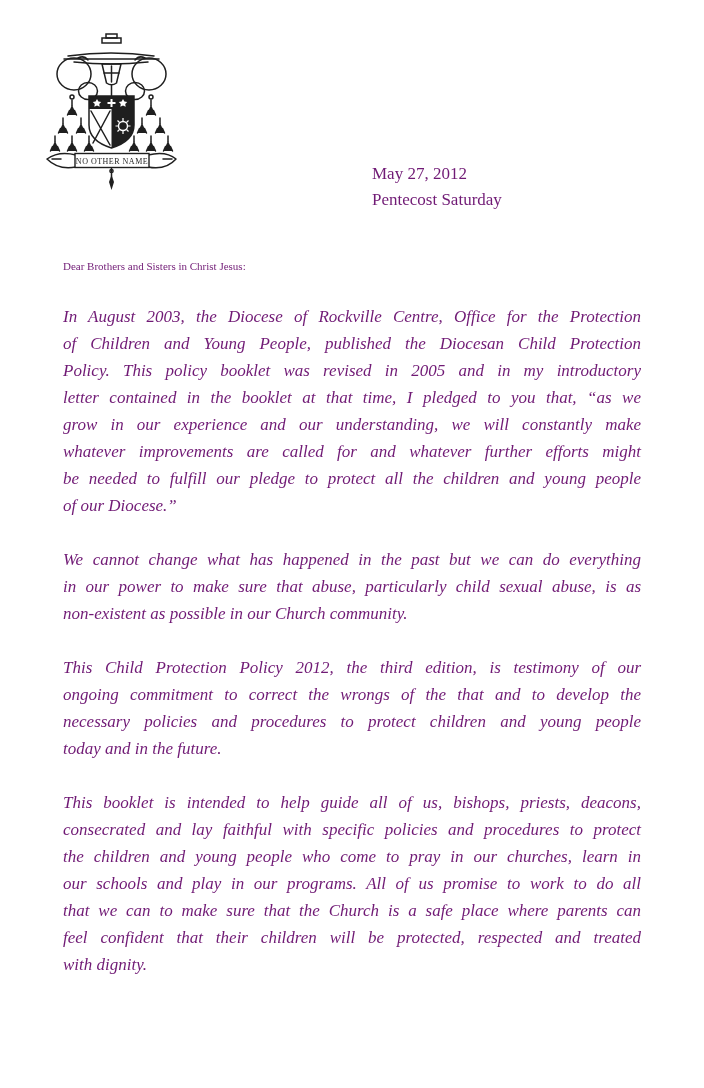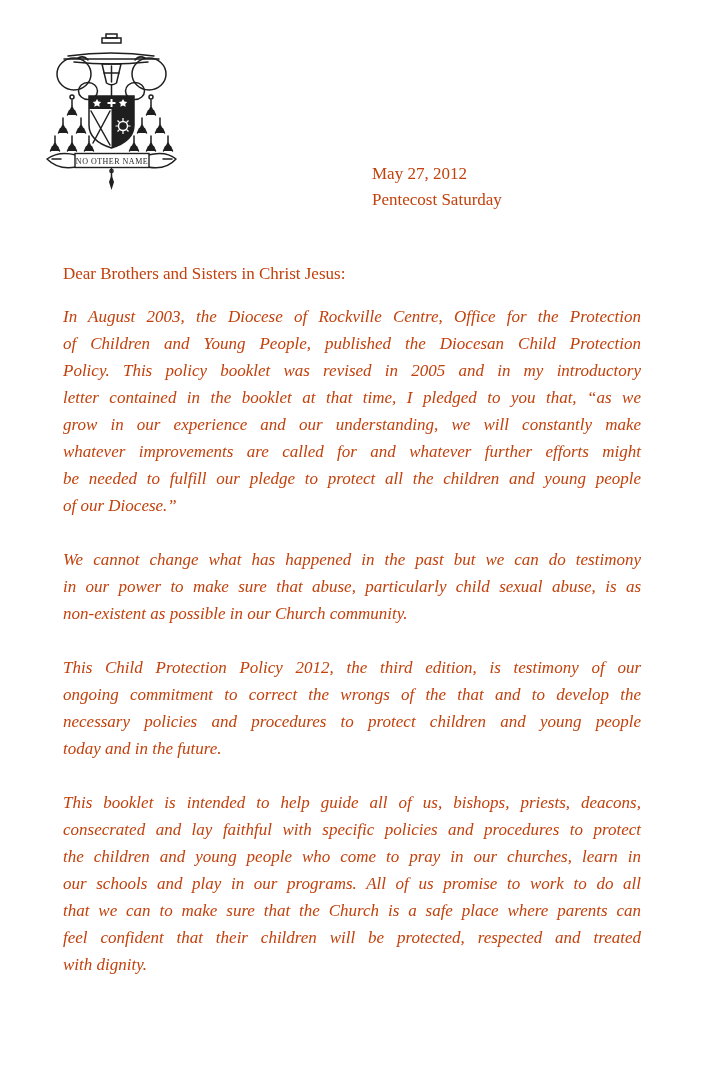--- a/index.html
+++ b/index.html
@@ -3,43 +3,43 @@
 <meta charset="utf-8">
 <style>
   html,body { margin:0; padding:0; background:#888; }
   .page {
     position: relative;
     width: 704px;
     height: 1088px;
     margin: 0 auto;
     background: #ffffff;
     font-family: "Liberation Serif", "DejaVu Serif", serif;
-    color: #c2410c;
+    color: #701a75;
     overflow: hidden;
   }
   .crest {
     position: absolute;
     left: 44px;
     top: 33px;
     width: 135px;
     height: 158px;
   }
   .dateline {
     position: absolute;
     left: 372px;
     top: 161px;
     font-size: 17px;
     line-height: 26px;
     white-space: nowrap;
   }
   .salutation {
     position: absolute;
     left: 63px;
-    top: 260px;
-    font-size: 17px;
+    top: 253px;
+    font-size: 11px;
     line-height: 27px;
     white-space: nowrap;
   }
   .letter-body {
     position: absolute;
     left: 63px;
     top: 303px;
     width: 578px;
   }
   .paragraph { margin: 0 0 27px 0; font-style: italic; }
@@ -151,21 +151,21 @@
         <div class="pline j">In August 2003, the Diocese of Rockville Centre, Office for the Protection</div>
         <div class="pline j">of Children and Young People, published the Diocesan Child Protection</div>
         <div class="pline j">Policy. This policy booklet was revised in 2005 and in my introductory</div>
         <div class="pline j">letter contained in the booklet at that time, I pledged to you that, “as we</div>
         <div class="pline j">grow in our experience and our understanding, we will constantly make</div>
         <div class="pline j">whatever improvements are called for and whatever further efforts might</div>
         <div class="pline j">be needed to fulfill our pledge to protect all the children and young people</div>
         <div class="pline">of our Diocese.”</div>
       </div>
       <div class="paragraph">
-        <div class="pline j">We cannot change what has happened in the past but we can do testimony</div>
+        <div class="pline j">We cannot change what has happened in the past but we can do everything</div>
         <div class="pline j">in our power to make sure that abuse, particularly child sexual abuse, is as</div>
         <div class="pline">non-existent as possible in our Church community.</div>
       </div>
       <div class="paragraph">
         <div class="pline j">This Child Protection Policy 2012, the third edition, is testimony of our</div>
         <div class="pline j">ongoing commitment to correct the wrongs of the that and to develop the</div>
         <div class="pline j">necessary policies and procedures to protect children and young people</div>
         <div class="pline">today and in the future.</div>
       </div>
       <div class="paragraph">

